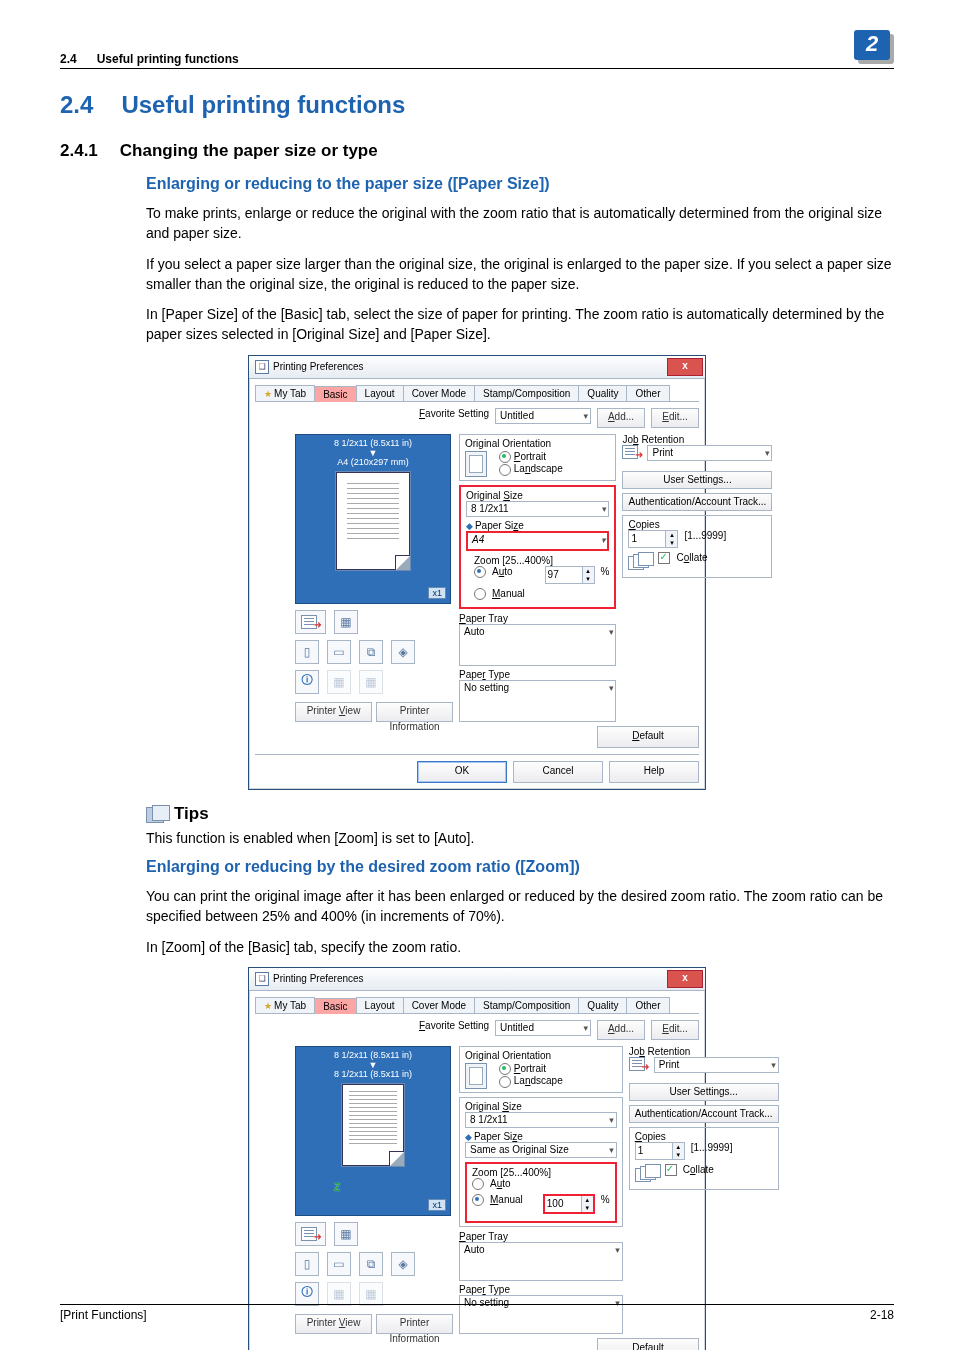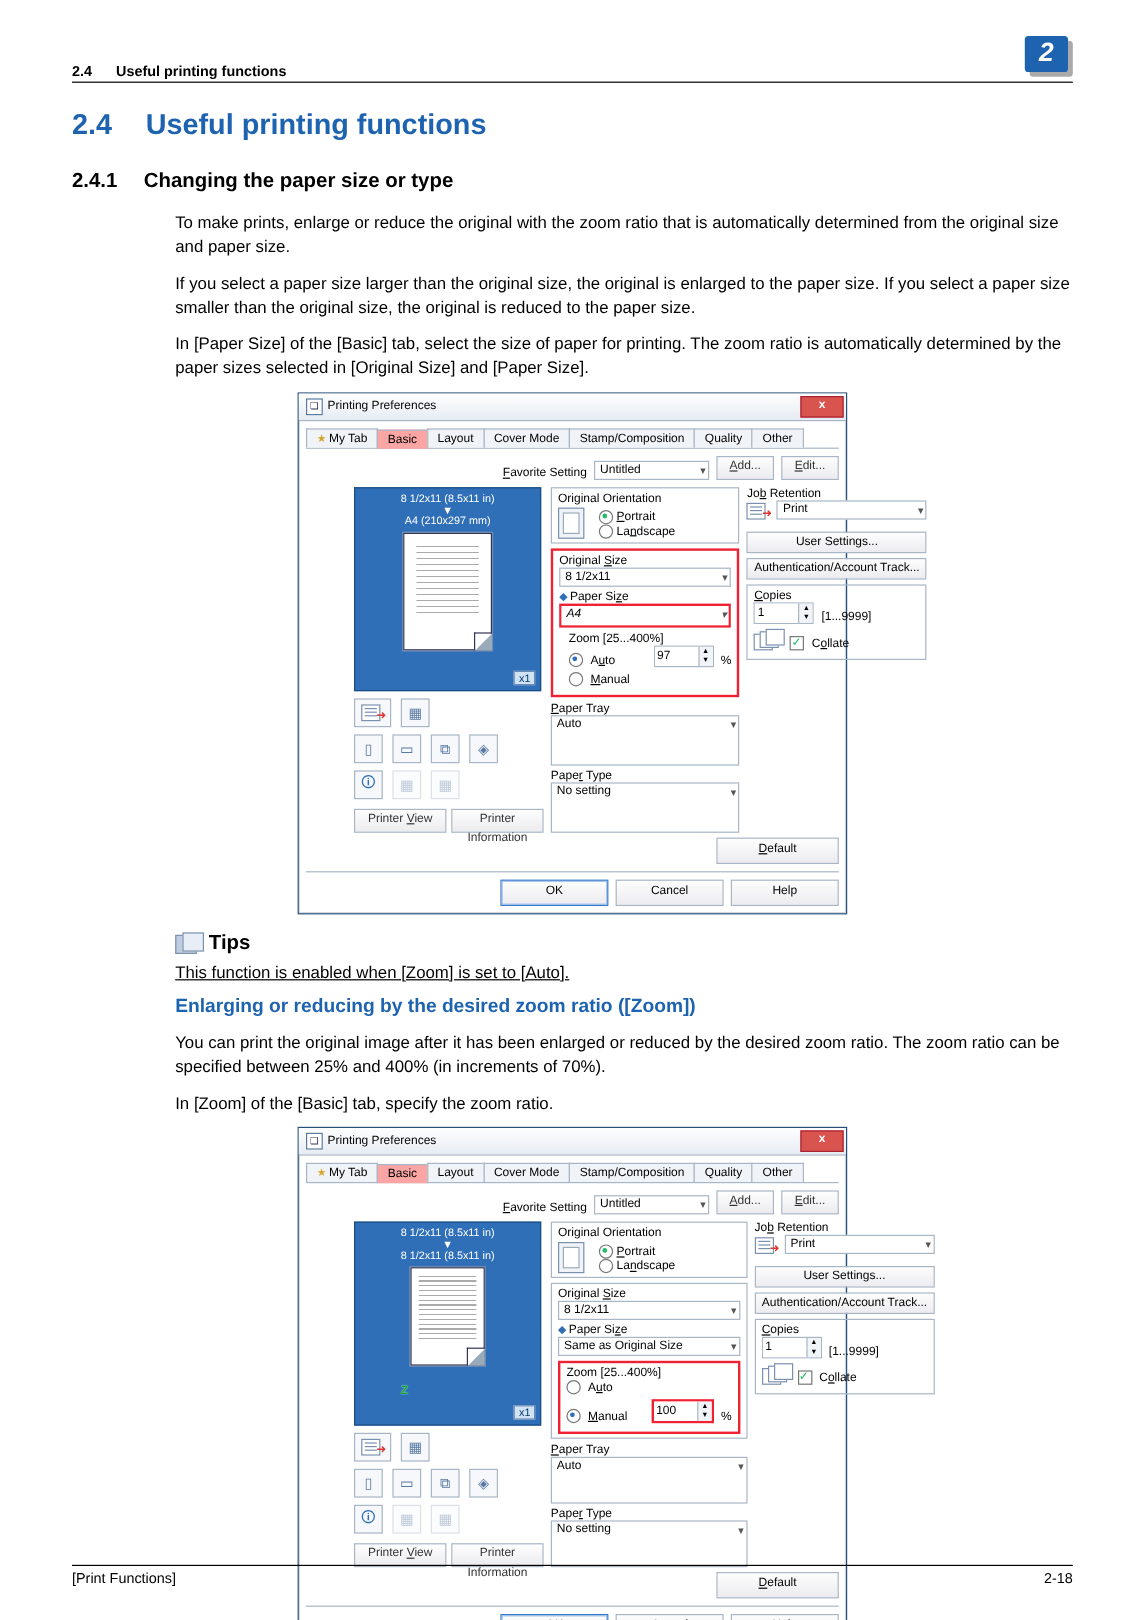--- a/index.html
+++ b/index.html
@@ -251,21 +251,21 @@
     font-size:12px; color:#5a7aa3;
   }
   .tool-btn.wide { width:auto; padding:0 5px; font-size:10px; color:#2f6fb8;}
   .long-btn {
     border:1px solid #a9b6c6; background:linear-gradient(#fdfdfd,#ececf0);
     height:18px; line-height:16px; text-align:center;
     font-size:10px; color:#333;
   }
 
   
-  .field-row { display:flex; align-items:flex-end; margin-bottom:4px; gap:6px;}
+  .field-row { display:flex; align-items:flex-start; margin-bottom:4px; gap:6px;}
   .field-lbl { white-space:nowrap; }
   .combo {
     flex:1; min-width:0;
     border:1px solid #a9b6c6; height:16px; line-height:14px;
     padding:0 14px 0 4px; background:#fff; position:relative;
     box-sizing:border-box;
   }
   .combo::after{
     content:"▾"; position:absolute; right:2px; top:0; font-size:9px; color:#555;
   }
@@ -361,20 +361,21 @@
     <span>2.4</span>
     <span>Useful printing functions</span>
   </div>
 
   <div class="h-sub">
     <span>2.4.1</span>
     <span>Changing the paper size or type</span>
   </div>
 
   <div class="indent">
+    <div class="h-topic">Enlarging or reducing to the paper size ([Paper Size])</div>
     <p class="body-text">To make prints, enlarge or reduce the original with the zoom ratio that is automatically determined from the original size and paper size.</p>
     <p class="body-text">If you select a paper size larger than the original size, the original is enlarged to the paper size. If you select a paper size smaller than the original size, the original is reduced to the paper size.</p>
     <p class="body-text">In [Paper Size] of the [Basic] tab, select the size of paper for printing. The zoom ratio is automatically determined by the paper sizes selected in [Original Size] and [Paper Size].</p>
   </div>
 
   <div class="dlg">
     <div class="dlg-title">
       <div class="dlg-title-left">
         <span class="dlg-title-ic">❏</span>
         <span>Printing Preferences</span>
@@ -530,21 +531,21 @@
   </div>
 
   <div class="indent">
     <div class="tips-row">
       <span class="tips-icon">
           <span class="back"></span>
           <span class="front"></span>
         </span>
       <span class="tips-label">Tips</span>
     </div>
-    <p class="body-text" style="margin-top:2px;text-decoration:underline;">This function is enabled when [Zoom] is set to [Auto].</p>
+    <p class="body-text" style="margin-top:2px;">This function is enabled when [Zoom] is set to [Auto].</p>
   </div>
 
   <div class="indent" style="margin-top:10px;">
     <div class="h-topic">Enlarging or reducing by the desired zoom ratio ([Zoom])</div>
     <p class="body-text">You can print the original image after it has been enlarged or reduced by the desired zoom ratio. The zoom ratio can be specified between 25% and 400% (in increments of 70%).</p>
     <p class="body-text">In [Zoom] of the [Basic] tab, specify the zoom ratio.</p>
   </div>
 
   <div class="dlg">
     <div class="dlg-title">

